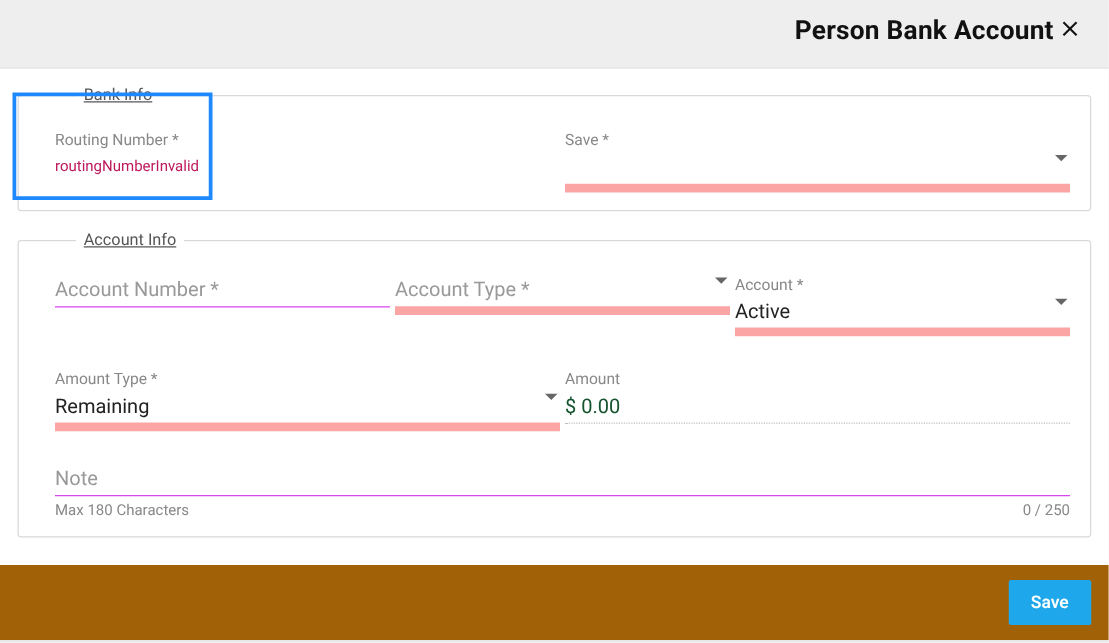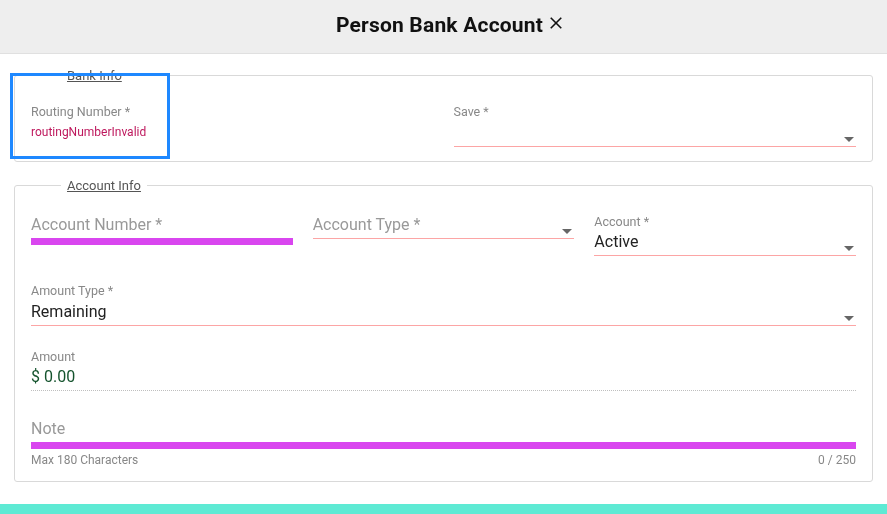--- a/index.html
+++ b/index.html
@@ -1,43 +1,43 @@
 <!DOCTYPE html>
 <html><head>
 <meta charset="utf-8">
 <style>
 * { box-sizing: border-box; margin: 0; padding: 0; font-family: -apple-system, BlinkMacSystemFont, "Segoe UI", Roboto, Arial, sans-serif; }
 body { background: #e8e8e8; width: 887px; height: 514px; overflow: hidden; }
 .dialog { background: #fff; margin: 0; }
-.header { display: flex; align-items: center; justify-content: center; padding: 10px 18px 14px 36px; background: #eeeeee; border-bottom: 1px solid #e0e0e0; }
+.header { display: flex; align-items: center; justify-content: flex-end; padding: 10px 18px 14px 36px; background: #eeeeee; border-bottom: 1px solid #e0e0e0; }
 .title { font-size: 21px; font-weight: 700; color: #111; letter-spacing: 0.2px; }
 .close { background: none; border: none; cursor: pointer; padding: 4px; color: #111; }
 .body { padding: 14px 14px 6px 14px; background: #fff; }
 fieldset { border: 1px solid #d9d9d9; border-radius: 3px; padding: 18px 16px 14px 16px; margin-bottom: 16px; position: relative; }
 legend { font-size: 13px; color: #555; padding: 0 6px; margin-left: 30px; text-decoration: underline; }
-.row { display: flex; gap: 20px; margin-bottom: 16px; }
+.row { display: flex; gap: 4px; margin-bottom: 16px; margin-left: 13px; }
 .row:last-child { margin-bottom: 0; }
 .field { flex: 1; position: relative; padding-top: 2px; }
 .field-label { font-size: 12.5px; color: #888; display: block; margin-bottom: 0; line-height: 1.4; }
 .field-input {
   width: 100%; border: none; border-bottom: 1px solid #bfbfbf;
   background: transparent; font-size: 16px; color: #222; padding: 2px 0 4px 0;
   outline: none;
 }
 .field-placeholder { font-size: 16px; color: #999; }
-.field-line { border-bottom: 7px solid #d946ef; padding: 2px 0 4px 0; min-height: 26px; display:flex; align-items:center; }
+.field-line { border-bottom: 1px solid #d946ef; padding: 2px 0 4px 0; min-height: 26px; display:flex; align-items:center; }
 .field-dotted .field-line { border-bottom: 1px dotted #bfbfbf; }
-.select { display: flex; align-items: flex-end; justify-content: space-between; cursor: pointer; border-bottom: 1px solid #fca5a5; padding: 2px 0 4px 0; }
+.select { display: flex; align-items: flex-start; justify-content: space-between; cursor: pointer; border-bottom: 7px solid #fca5a5; padding: 2px 0 4px 0; }
 .select .value { font-size: 16px; color: #222; }
 .select .placeholder { font-size: 16px; color: #999; }
 .caret { width: 0; height: 0; border-left: 5px solid transparent; border-right: 5px solid transparent; border-top: 5px solid #666; flex-shrink: 0; margin-right: 2px; }
 .error-text { color: #be185d; font-size: 12px; margin-top: 4px; }
 .highlight-box { position: absolute; border: 3px solid #1e88ff; pointer-events: none; }
 .note-row { display: flex; justify-content: space-between; font-size: 12px; color: #888; margin-top: 4px; }
-.footer { background: #5eead4; padding: 12px 14px; display: flex; justify-content: flex-end; align-items: flex-end; }
+.footer { background: #a16207; padding: 12px 14px; display: flex; justify-content: flex-end; align-items: flex-end; }
 .save-btn { background: #1ea7ea; color: #fff; border: none; padding: 10px 18px; font-size: 14px; font-weight: 600; cursor: pointer; border-radius: 2px; }
 .field-value { font-size: 16px; color: #14532d; }
 </style>
 </head>
 <body>
 
 <div class="dialog">
 
   <div class="header">
     <div class="title">Person Bank Account</div>
@@ -86,21 +86,21 @@
         </div>
         <div class="field">
           <label class="field-label">Account *</label>
           <div class="select">
             <span class="value">Active</span>
             <span class="caret"></span>
           </div>
         </div>
       </div>
 
-      <div class="row" style="margin-top:24px;flex-direction:column;">
+      <div class="row" style="margin-top:24px;">
         <div class="field" style="flex:1">
           <label class="field-label">Amount Type *</label>
           <div class="select">
             <span class="value">Remaining</span>
             <span class="caret"></span>
           </div>
         </div>
         <div class="field field-dotted" style="flex:1">
           <label class="field-label">Amount</label>
           <div class="field-line">

